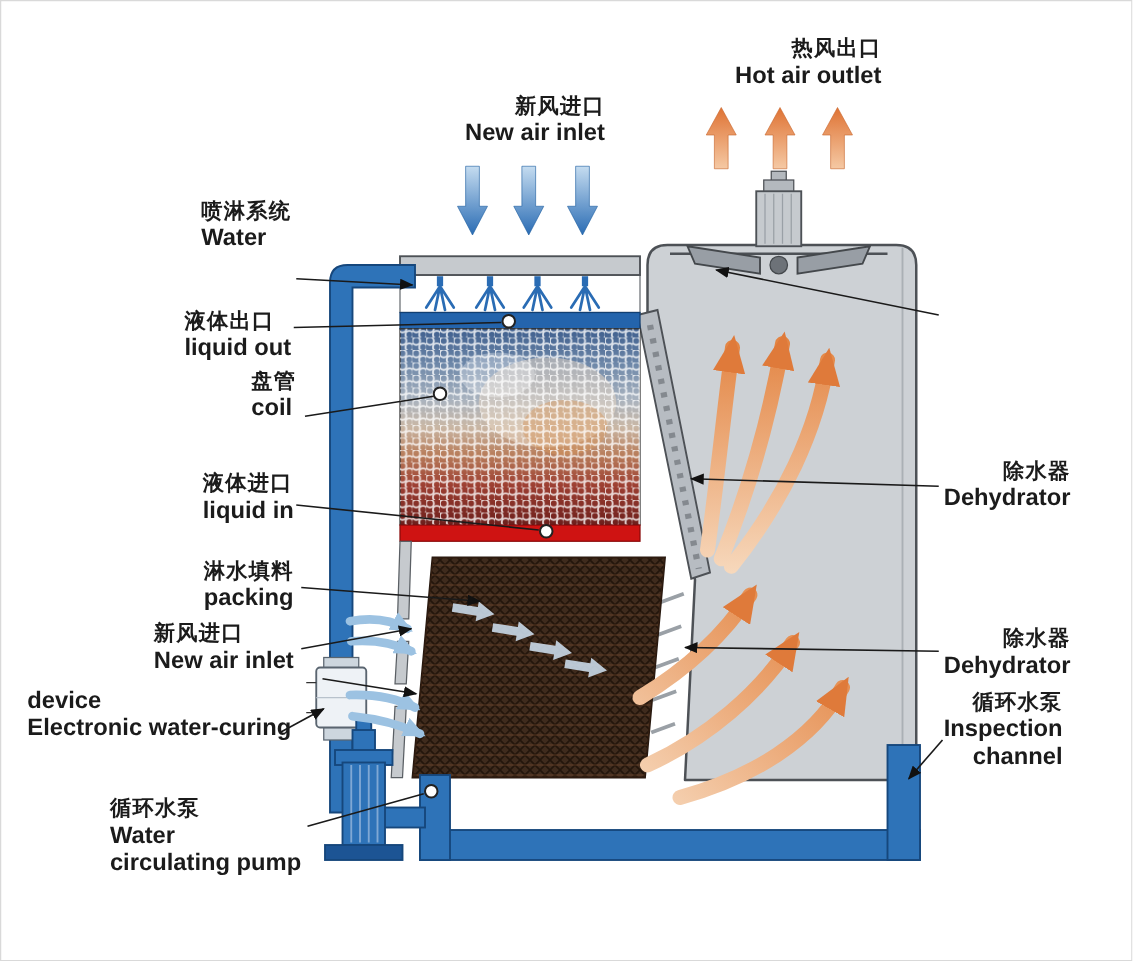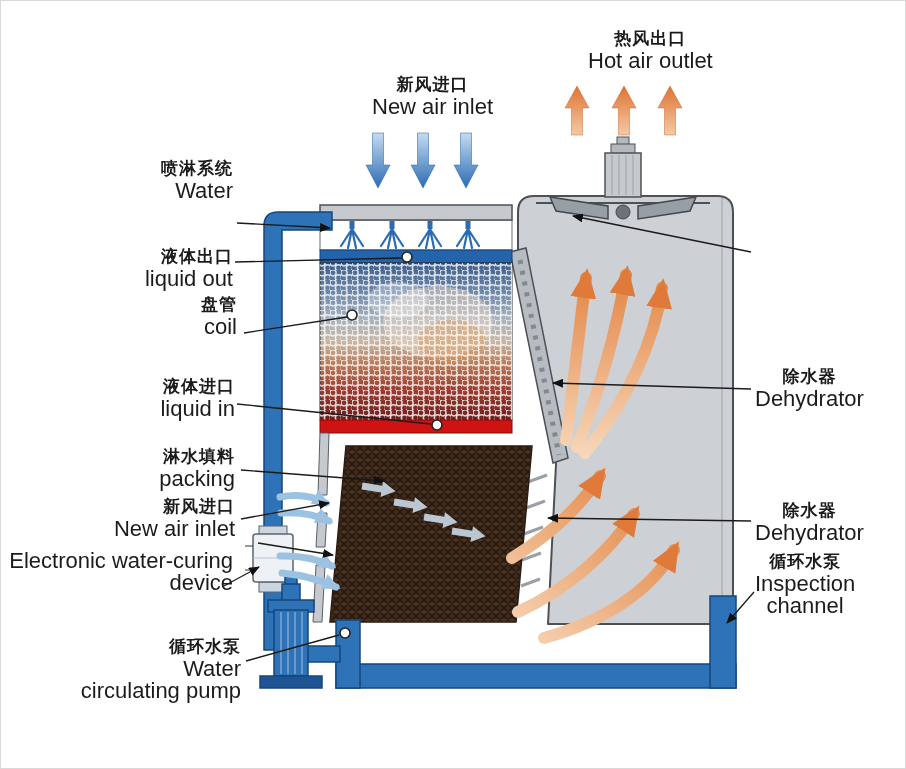--- a/index.html
+++ b/index.html
@@ -2,24 +2,24 @@
 <html><head>
 <meta charset="utf-8">
 <style>
   html,body{margin:0;padding:0;background:#ffffff}
   .stage{
     position:relative;width:906px;height:769px;background:#ffffff;overflow:hidden;
     font-family:"Liberation Sans","DejaVu Sans",sans-serif;
     box-shadow:inset 0 0 0 1px #d9d9d9;
   }
   .art{position:absolute;left:0;top:0}
-  .label{position:absolute;color:#1b1b1b;line-height:22px;white-space:nowrap;text-align:right}
+  .label{position:absolute;color:#1b1b1b;line-height:22px;white-space:nowrap;text-align:left}
   .label .zh{display:block;font-size:17px;font-weight:700;letter-spacing:1px}
-  .label .en{display:block;font-size:22px;font-weight:400;letter-spacing:0}
-  .align-left{text-align:center}
+  .label .en{display:block;font-size:19px;font-weight:700;letter-spacing:0}
+  .align-left{text-align:right}
 </style>
 </head>
 <body>
 
 <div class="stage">
 
   <svg class="art" width="906" height="769" viewBox="0 0 906 769">
     <defs>
       <linearGradient id="coilGrad" x1="0" y1="0" x2="0" y2="1">
         <stop offset="0%" stop-color="#3f5f8e"></stop>
@@ -255,22 +255,22 @@
   </div>
   <div class="label" style="right:671px;top:446px">
     <span class="zh">淋水填料</span>
     <span class="en">packing</span>
   </div>
   <div class="label" style="right:671px;top:496px">
     <span class="zh">新风进口</span>
     <span class="en">New air inlet</span>
   </div>
   <div class="label" style="right:673px;top:550px">
+    <span class="en">device</span>
     <span class="en">Electronic water-curing</span>
-    <span class="en">device</span>
   </div>
   <div class="label" style="right:665px;top:636px">
     <span class="zh">循环水泵</span>
     <span class="en">Water</span>
     <span class="en">circulating pump</span>
   </div>
 
   <div class="label align-left" style="left:755px;top:366px">
     <span class="zh">除水器</span>
     <span class="en">Dehydrator</span>

